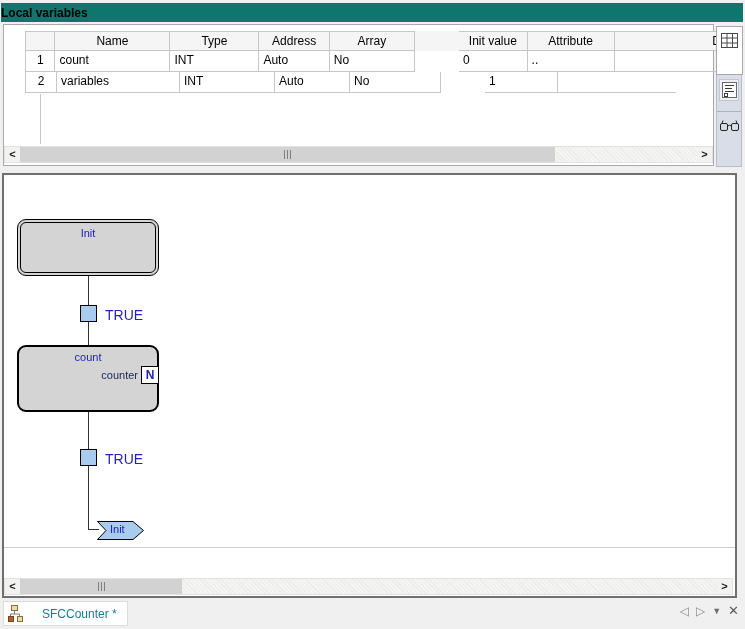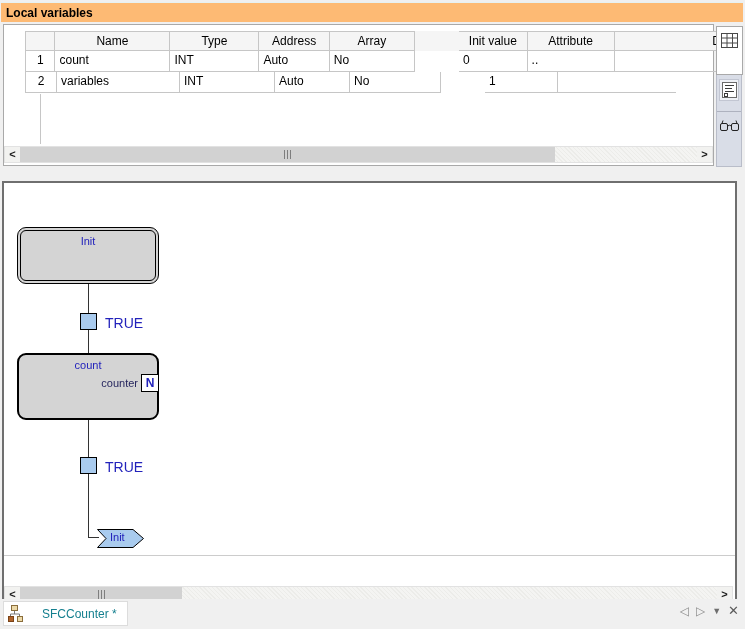--- a/index.html
+++ b/index.html
@@ -10,22 +10,22 @@
     position:relative;
     overflow:hidden;
     font-size:12px;
     color:#000;
   }
   #screen { position:absolute; inset:0; width:745px; height:629px; }
 
   
   .panel-title {
     position:absolute; left:1px; top:2px; width:742px; height:20px;
-    background:#fdba74; color:#000; font-size:12px; font-weight:600;
-    line-height:20px; padding-left:5px;
+    background:#0f766e; color:#000; font-size:12px; font-weight:600;
+    line-height:20px; 
     border-top:1px solid #e6f2f2;
   }
   .vars-content {
     position:absolute; left:3px; top:24px; width:711px; height:142px;
     background:#ffffff; border:1px solid #a9a9a9;
   }
   .grid-table { position:absolute; left:21px; top:6px; width:700px; }
   .t-row { display:flex; height:21px; }
   .t-row.header { height:20px; background:#f5f5f5; }
   .t-cell {
@@ -75,21 +75,21 @@
   }
   .tool-btn { position:absolute; left:2px; width:20px; height:22px;
     display:flex; align-items:center; justify-content:center; }
   .tb-doc  { top:52px; background:#eef0f5; border:1px solid #c2c6d2; }
   .tb-sep  { position:absolute; left:0; top:84px; width:100%; height:1px; background:#aeb2bf; }
   .tb-bino { top:88px; }
 
   
   .canvas {
     position:absolute; left:2px; top:173px; width:735px; height:425px;
-    background:#ffffff; border:2px solid #6f6f6f;margin-top:8px;
+    background:#ffffff; border:2px solid #6f6f6f;
   }
   .sfc-blue { color:#2222bb; }
   .step {
     position:absolute; background:#d4d4d4; border:1px solid #000; border-radius:9px;
   }
   .step-init-outer { left:13px; top:44px; width:142px; height:57px; padding:2px; }
   .step-init-inner {
     width:100%; height:100%; border:1px solid #000; border-radius:6px;
     background:#d4d4d4; text-align:center; padding-top:4px; font-size:11px;
   }

